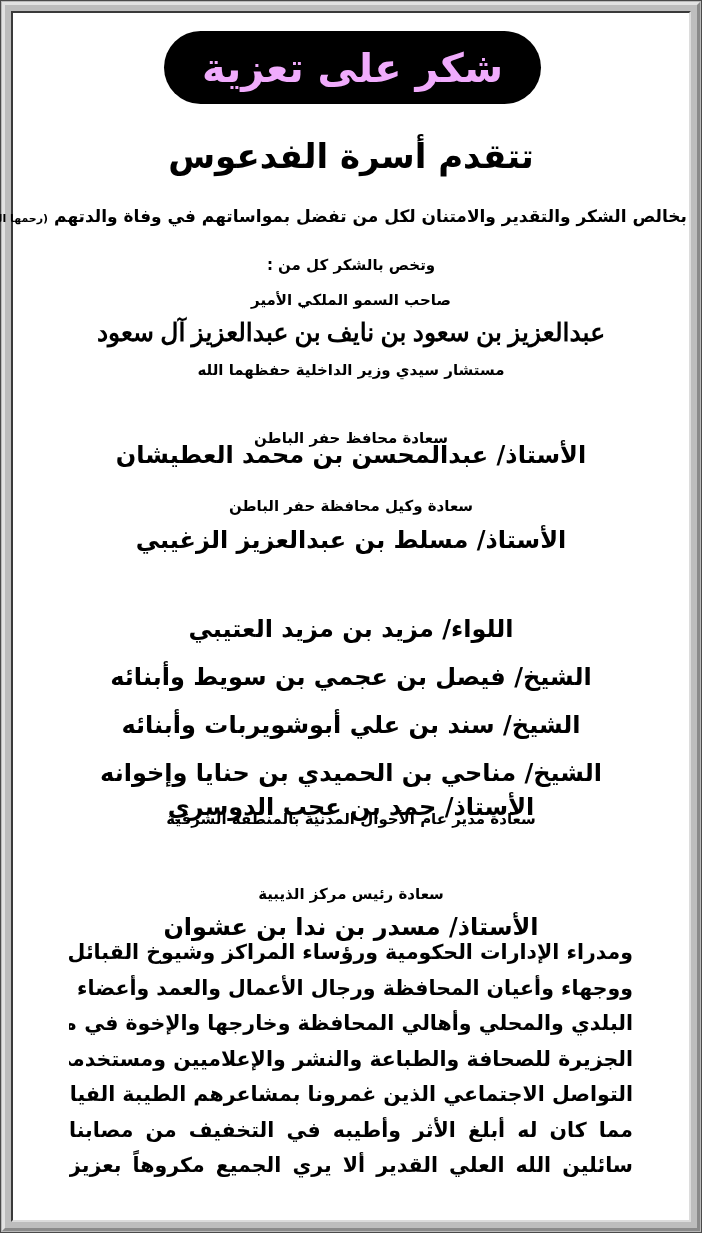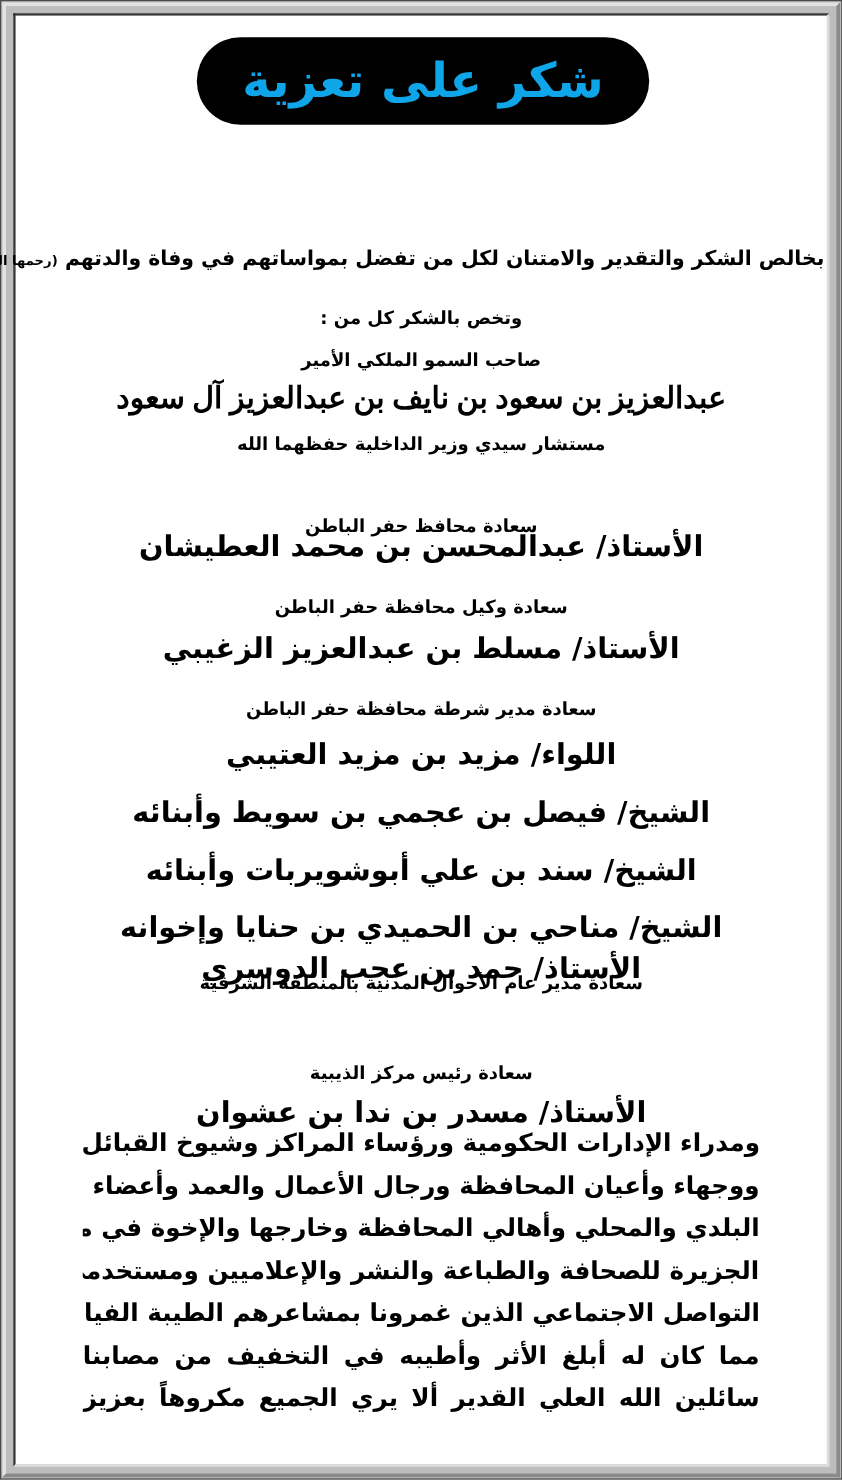--- a/index.html
+++ b/index.html
@@ -53,21 +53,21 @@
     top: 16px;
     width: 377px;
     height: 73px;
     background: #000000;
     border-radius: 37px;
     display: flex;
     align-items: center;
     justify-content: center;
   }
   .title-pill span {
-    color: #0ea5e9;
+    color: #f0abfc;
     font-family: "DejaVu Sans", sans-serif;
     font-weight: bold;
     font-size: 40px;
     line-height: 1;
   }
   .line {
     position: absolute;
     left: 0;
     right: 0;
     white-space: nowrap;
@@ -106,39 +106,39 @@
 <div class="frame">
   <div class="frame-band"></div>
   <div class="frame-inner-line"></div>
 
   <div class="content">
 
     <div class="title-pill">
       <span>شكر على تعزية</span>
     </div>
 
+    <div class="line heading" style="top:124px;">تتقدم أسرة الفدعوس</div>
 
     <div class="line intro" style="top:193px;">
       <span>بخالص الشكر والتقدير والامتنان لكل من تفضل بمواساتهم في وفاة والدتهم</span>
       <small>(رحمها الله)</small>
     </div>
 
     <div class="line sub" style="top:243px;">وتخص بالشكر كل من :</div>
 
     <div class="line sub" style="top:278px;">صاحب السمو الملكي الأمير</div>
     <div class="line name-xl" style="top:305px;">عبدالعزيز بن سعود بن نايف بن عبدالعزيز آل سعود</div>
     <div class="line sub" style="top:348px;">مستشار سيدي وزير الداخلية حفظهما الله</div>
 
     <div class="line sub" style="top:416px;">سعادة محافظ حفر الباطن</div>
     <div class="line name-lg" style="top:428px;">الأستاذ/ عبدالمحسن بن محمد العطيشان</div>
 
     <div class="line sub" style="top:484px;">سعادة وكيل محافظة حفر الباطن</div>
     <div class="line name-lg" style="top:513px;">الأستاذ/ مسلط بن عبدالعزيز الزغيبي</div>
 
-    <div class="line sub" style="top:569px;">سعادة مدير شرطة محافظة حفر الباطن</div>
     <div class="line name-lg" style="top:602px;">اللواء/ مزيد بن مزيد العتيبي</div>
     <div class="line name-lg" style="top:650px;">الشيخ/ فيصل بن عجمي بن سويط وأبنائه</div>
     <div class="line name-lg" style="top:698px;">الشيخ/ سند بن علي أبوشويربات وأبنائه</div>
     <div class="line name-lg" style="top:746px;">الشيخ/ مناحي بن الحميدي بن حنايا وإخوانه</div>
 
     <div class="line sub" style="top:797px;">سعادة مدير عام الأحوال المدنية بالمنطقة الشرقية</div>
     <div class="line name-lg" style="top:780px;">الأستاذ/ حمد بن عجب الدوسري</div>
 
     <div class="line sub" style="top:872px;">سعادة رئيس مركز الذيبية</div>
     <div class="line name-lg" style="top:900px;">الأستاذ/ مسدر بن ندا بن عشوان</div>

